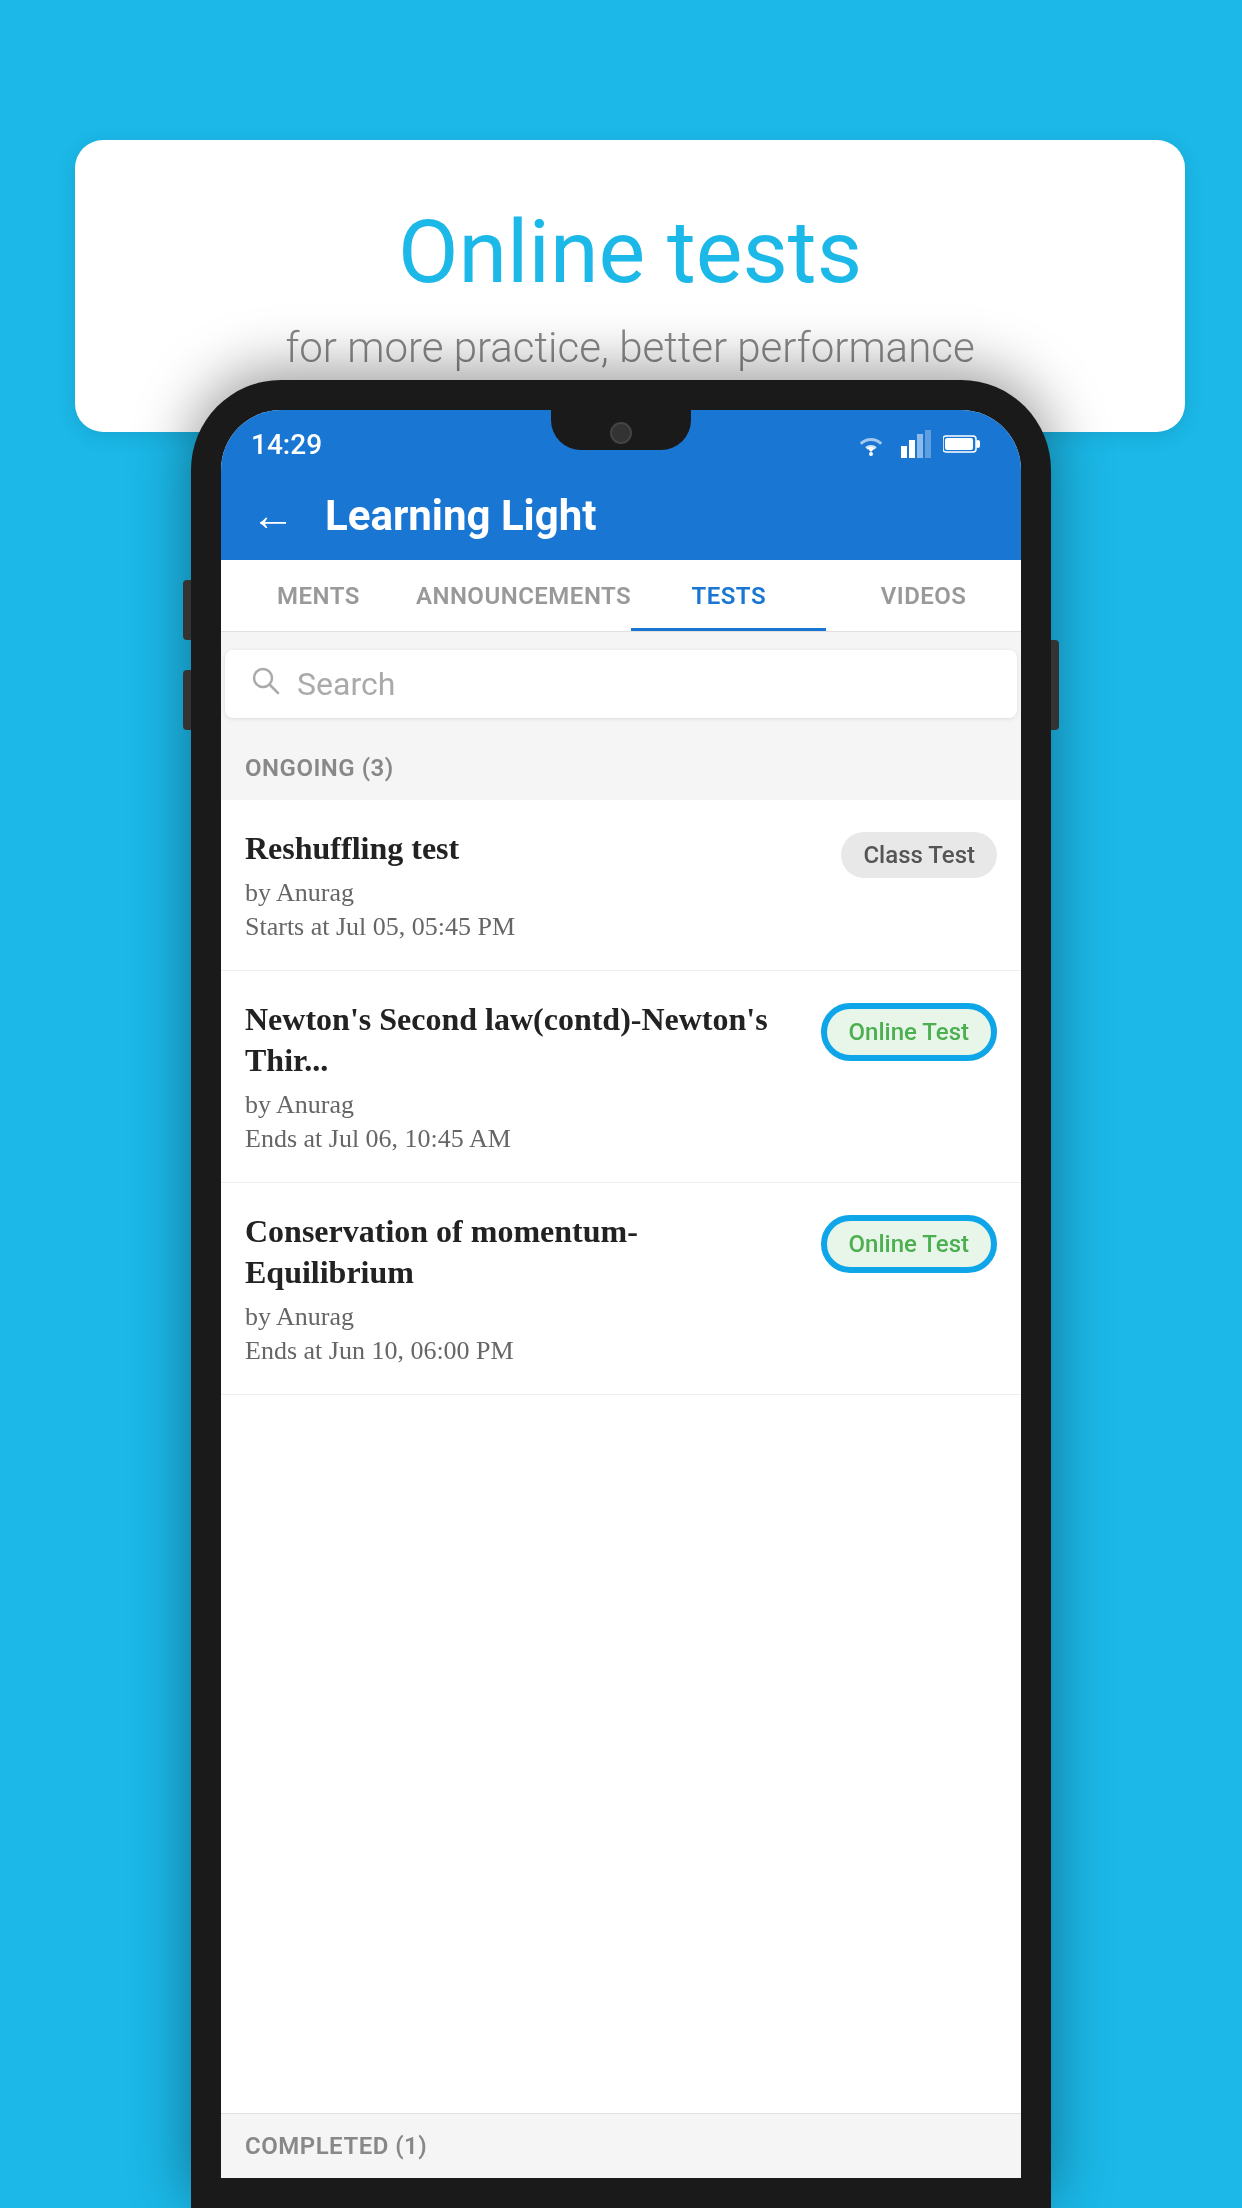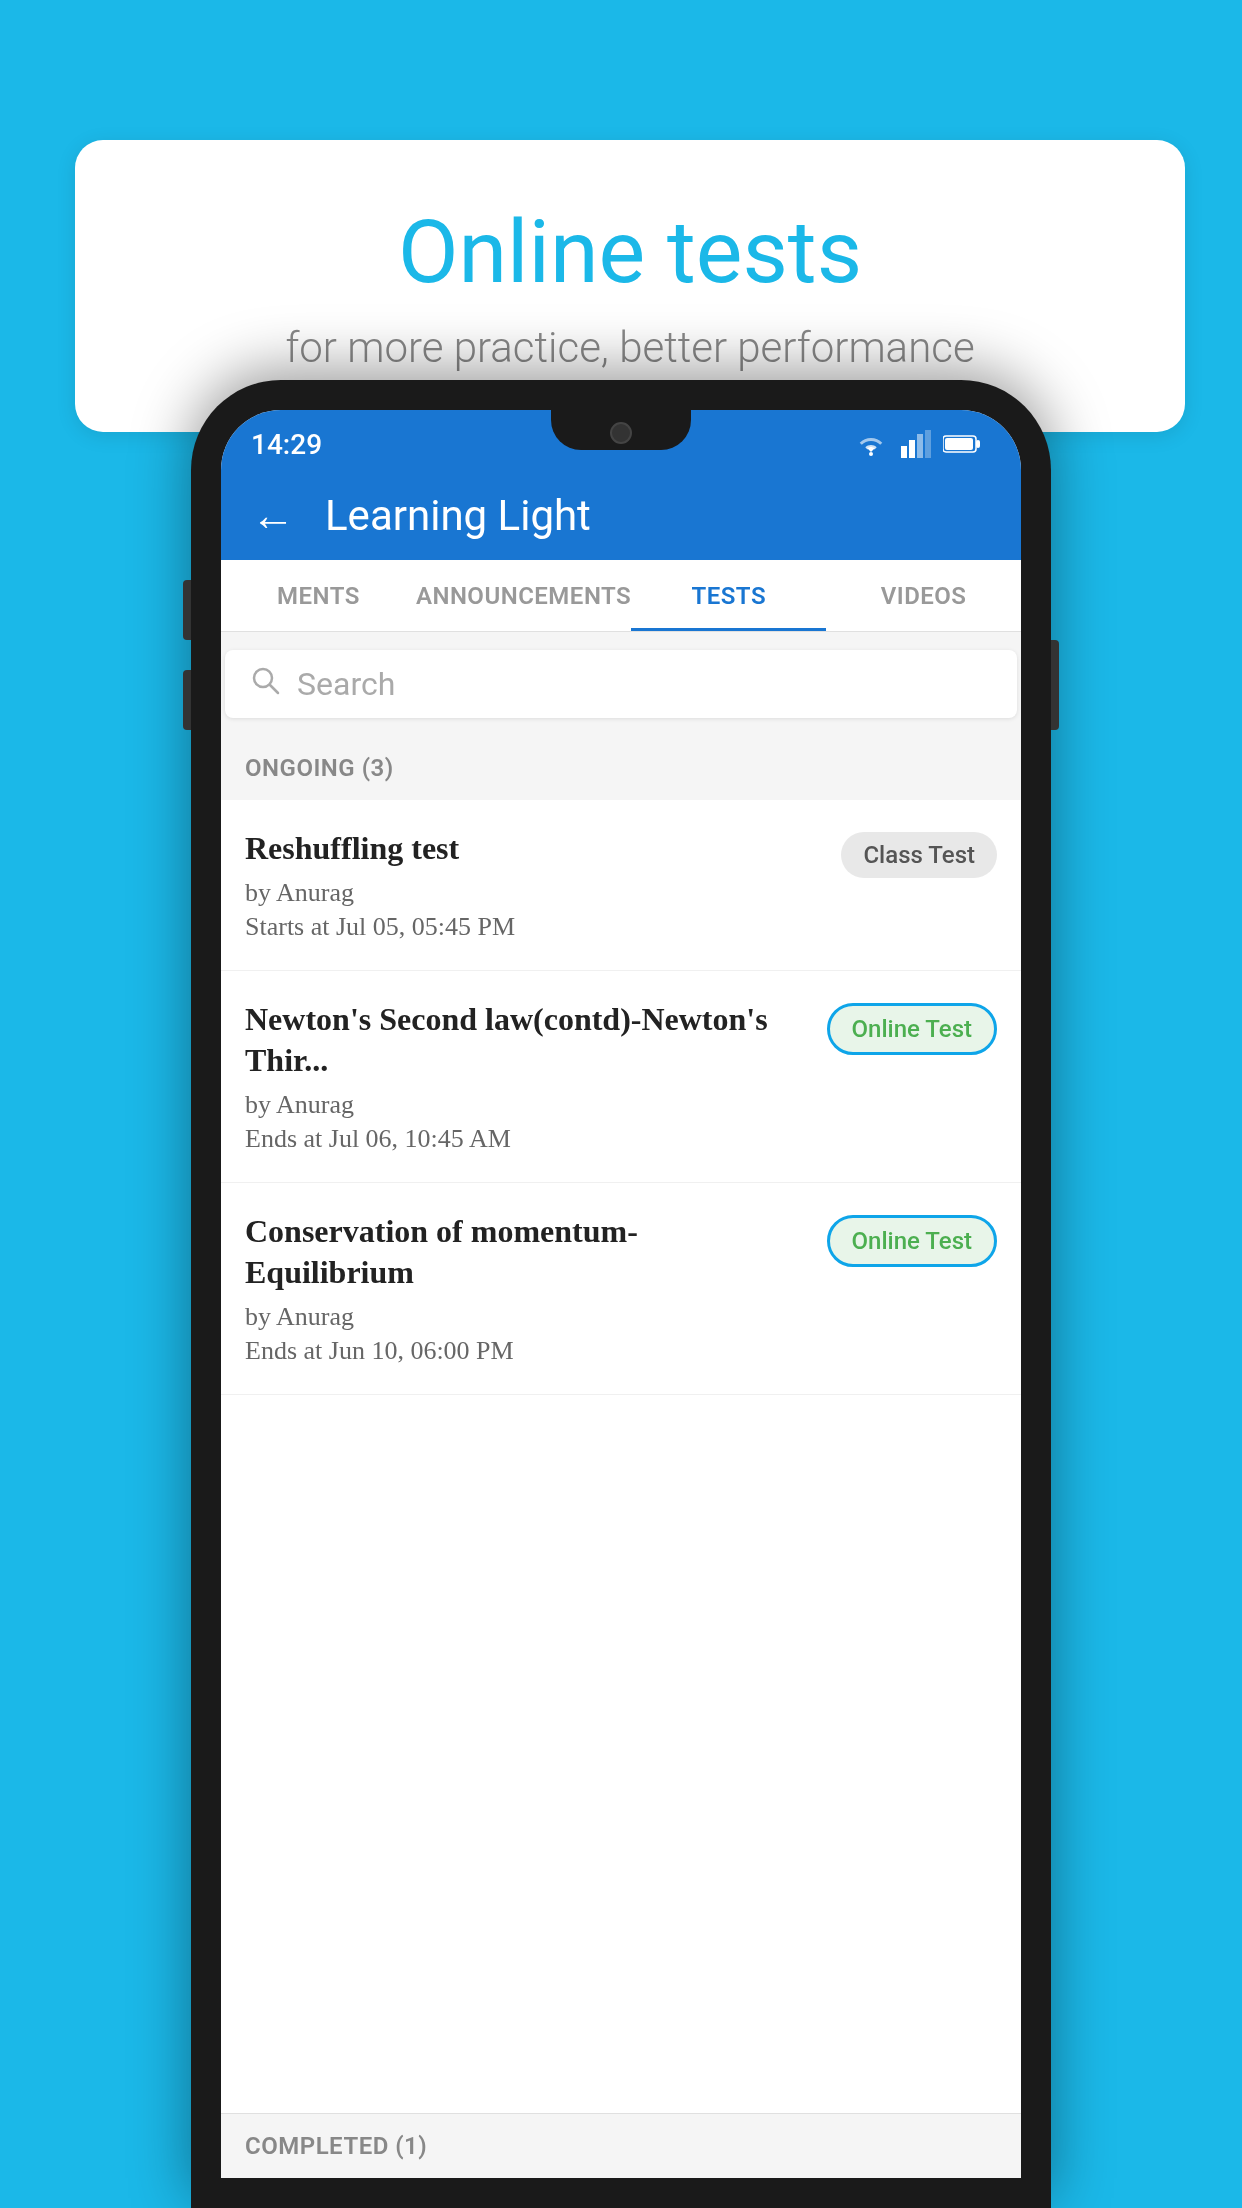--- a/index.html
+++ b/index.html
@@ -139,21 +139,21 @@
 
     .back-arrow {
       color: white;
       font-size: 44px;
       cursor: pointer;
     }
 
     .app-title {
       color: white;
       font-size: 42px;
-      font-weight: 400;
+      font-weight: 700;
     }
 
     
     .tabs-container {
       background: white;
       display: flex;
       border-bottom: 1px solid #e0e0e0;
       height: 72px;
       overflow: hidden;
     }
@@ -274,21 +274,21 @@
     }
 
     .badge-class {
       background: #e8e8e8;
       color: #555;
     }
 
     .badge-online {
       background: #e8f5e9;
       color: #4CAF50;
-      border: 3px solid #0ea5e9;
+      border: 6px solid #0ea5e9;
     }
 
     
     .phone-side-btn-left {
       position: absolute;
       left: -8px;
       top: 200px;
       width: 8px;
       height: 60px;
       background: #333;

